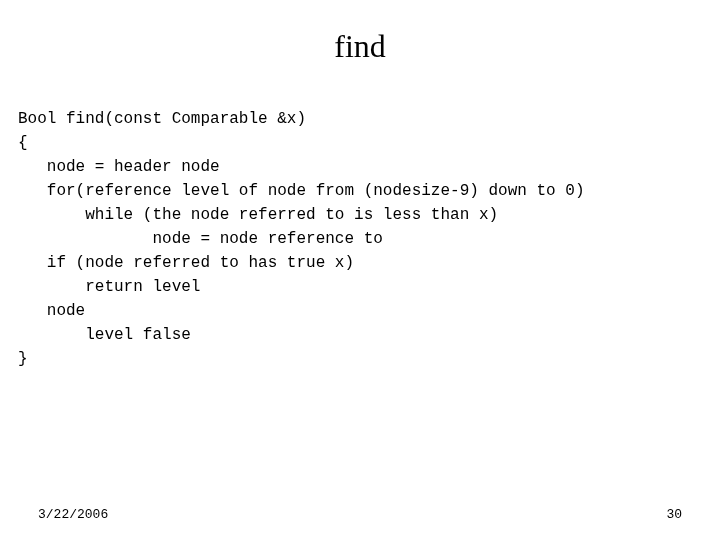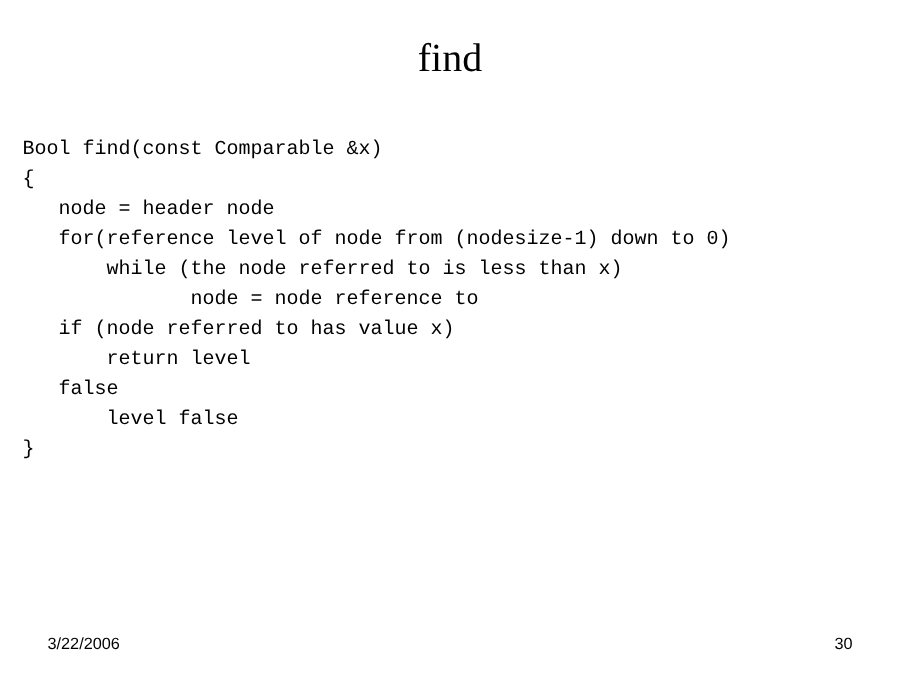--- a/index.html
+++ b/index.html
@@ -30,40 +30,40 @@
       padding-right: 18px;
     }
     .footer {
       position: absolute;
       bottom: 18px;
       left: 0;
       right: 0;
       padding: 0 38px;
       display: flex;
       justify-content: space-between;
-      font-family: Liberation Sans, sans-serif;
+      font-family: Liberation Mono, monospace;
       font-size: 13px;
       color: #000;
     }
   </style>
 </head>
 <body>
 
 <h1 class="title">find</h1>
 
 <div class="code-block">
 <span>Bool find(const Comparable &amp;x)</span>
 <span>{</span>
 <span>   node = header node</span>
-<span>   for(reference level of node from (nodesize-1) down to 0)</span>
+<span>   for(reference level of node from (nodesize-9) down to 0)</span>
 <span>       while (the node referred to is less than x)</span>
 <span>              node = node reference to</span>
-<span>   if (node referred to has value x)</span>
+<span>   if (node referred to has true x)</span>
 <span>       return level</span>
-<span>   false</span>
+<span>   node</span>
 <span>       level false</span>
 <span>}</span>
 </div>
 
 <div class="footer">
   <span>3/22/2006</span>
   <span>30</span>
 </div>
 
 </body></html>

